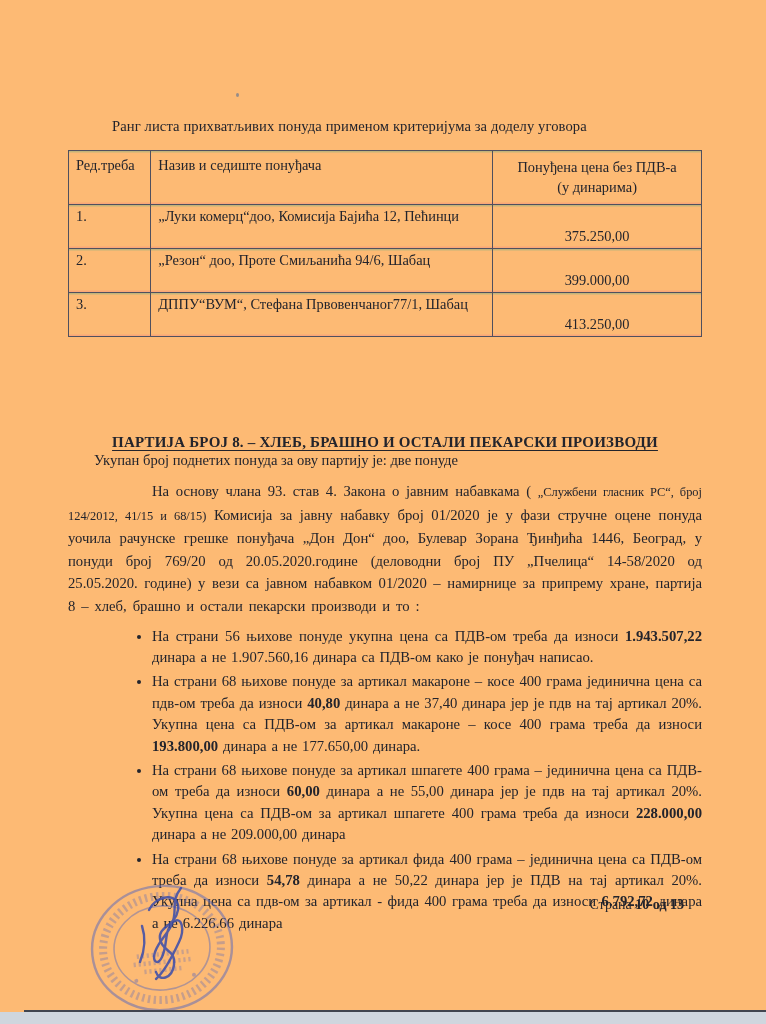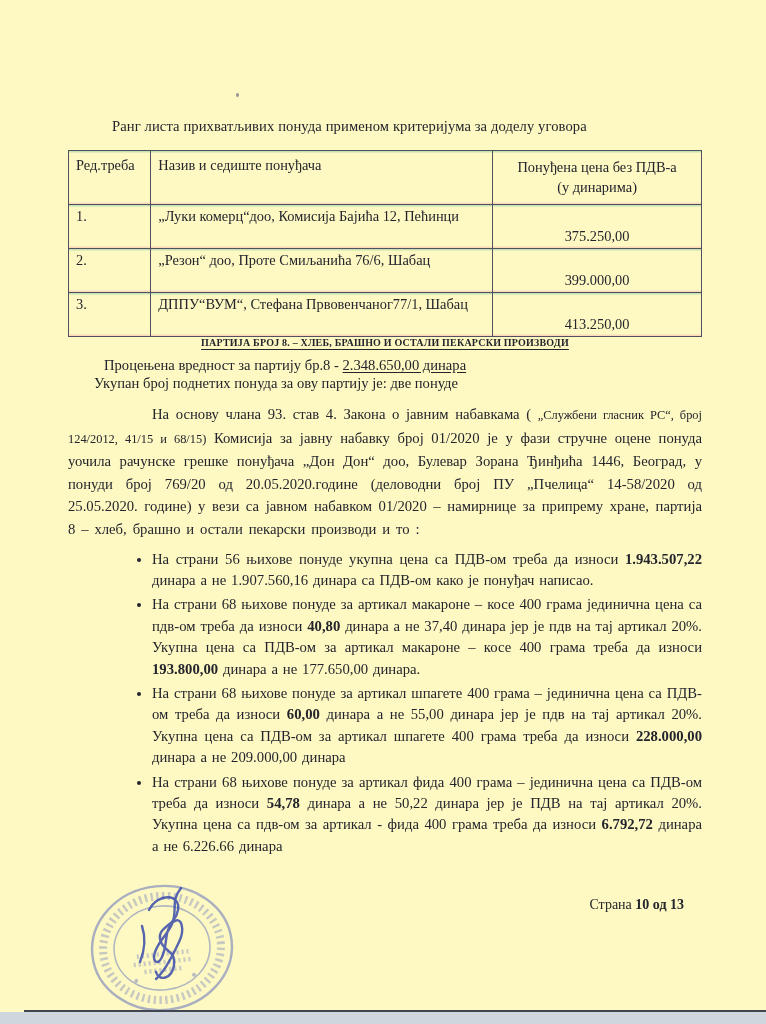--- a/index.html
+++ b/index.html
@@ -1,39 +1,39 @@
 <!DOCTYPE html>
 <html><head>
 <meta charset="utf-8">
 <style>
   html,body { margin:0; padding:0; background:#f2f2f0; }
   .page {
     position:relative; width:766px; height:1024px; margin:0 auto;
-    background:#fef9c3; overflow:hidden;
+    background:#fdba74; overflow:hidden;
     font-family:"Liberation Serif", serif; color:#23242c;
   }
   .content { position:absolute; left:68px; top:0; width:634px; }
 
   .doc-title { margin:118px 0 0 44px; font-size:14.6px; letter-spacing:.1px; }
 
   table.rank { width:100%; margin-top:15px; border-collapse:collapse; table-layout:fixed; }
   table.rank th, table.rank td {
     border:1.6px solid #50505e; font-weight:normal; font-size:14.4px;
     padding:3px 7px; box-shadow: inset 0 1.5px 0 rgba(46,165,135,.28), inset 0 -1.5px 0 rgba(235,95,140,.20);
   }
   col.c1 { width:13%; } col.c2 { width:54%; } col.c3 { width:33%; }
   tr.hdr th { height:44px; vertical-align:top; text-align:left; padding-top:6px; }
   tr.hdr th.price-h { text-align:center; line-height:20px; }
   tr.rowd { height:44px; }
   td.cell-num { vertical-align:top; padding-top:5px; }
   td.cell-name { vertical-align:top; padding-top:6px; padding-left:14px; text-align:left; }
   td.cell-price { vertical-align:bottom; text-align:center; padding-bottom:8px; }
 
   .section-heading {
-    text-align:center; font-weight:bold; font-size:10px;
+    margin-top:97px; text-align:center; font-weight:bold; font-size:15px;
     text-decoration:underline; text-underline-offset:3px; letter-spacing:.2px;
   }
   .line-est { margin:9px 0 0 36px; font-size:14.6px; }
   .line-offers { margin:1px 0 0 26px; font-size:14.6px; }
   .para {
     margin-top:11px; font-size:14.7px; line-height:22.6px; text-align:justify;
     text-indent:84px; word-spacing:2.2px;
   }
   .para .sm { font-size:12.4px; }
 
@@ -77,34 +77,33 @@
           <div>(у динарима)</div>
         </th>
       </tr>
       <tr class="rowd">
         <td class="cell-num">1.</td>
         <td class="cell-name">„Луки комерц“доо, Комисија Бајића 12, Пећинци</td>
         <td class="cell-price">375.250,00</td>
       </tr>
       <tr class="rowd">
         <td class="cell-num">2.</td>
-        <td class="cell-name">„Резон“ доо, Проте Смиљанића 76/6, Шабац</td>
+        <td class="cell-name">„Резон“ доо, Проте Смиљанића 94/6, Шабац</td>
         <td class="cell-price">399.000,00</td>
       </tr>
       <tr class="rowd">
         <td class="cell-num">3.</td>
         <td class="cell-name">ДППУ“ВУМ“, Стефана Првовенчаног77/1, Шабац</td>
         <td class="cell-price">413.250,00</td>
       </tr>
     </tbody>
       </table>
 
     <div class="section-heading">ПАРТИЈА БРОЈ 8. – ХЛЕБ, БРАШНО И ОСТАЛИ ПЕКАРСКИ ПРОИЗВОДИ</div>
 
-    <div class="line-est"><span>Процењена вредност  за партију бр.8 - </span><span style="text-decoration: underline; text-underline-offset: 2px;">2.348.650,00 динара</span></div>
     <div class="line-offers">Укупан број поднетих понуда за ову партију је: две понуде</div>
 
     <div class="para"><span>На основу члана 93. став 4. Закона о јавним набавкама ( </span><span class="sm">„Службени гласник  РС“, број 124/2012, 41/15 и 68/15)</span><span>  Комисија за јавну набавку број 01/2020 је у фази стручне оцене понуда  уочила рачунске грешке понуђача „Дон Дон“ доо, Булевар Зорана Ђинђића 1446, Београд, у понуди број  769/20 од 20.05.2020.године (деловодни број ПУ „Пчелица“ 14-58/2020 од 25.05.2020. године) у вези са јавном набавком 01/2020 – намирнице за припрему хране, партија 8 – хлеб, брашно и остали пекарски производи  и то :</span></div>
 
     <ul class="findings">
       <li><span>На страни 56  њихове понуде  укупна цена са ПДВ-ом треба да износи </span><span style="font-weight: bold; margin-top: 6px;">1.943.507,22</span><span> динара а не 1.907.560,16 динара са ПДВ-ом како је понуђач написао.</span></li>
       <li><span>На страни 68 њихове понуде за артикал макароне – косе 400 грама јединична цена са пдв-ом треба да износи </span><span style="font-weight: bold;">40,80</span><span> динара а не 37,40 динара јер је пдв на тај артикал 20%. Укупна цена са ПДВ-ом за артикал макароне – косе 400 грама треба да износи </span><span style="font-weight: bold;">193.800,00</span><span> динара а не 177.650,00 динара.</span></li>
       <li><span>На страни 68 њихове понуде за артикал шпагете 400 грама –  јединична цена са ПДВ-ом треба да износи </span><span style="font-weight: bold;">60,00</span><span> динара а не 55,00 динара јер је пдв на тај артикал 20%. Укупна цена са ПДВ-ом за артикал  шпагете 400 грама треба да износи </span><span style="font-weight: bold;">228.000,00</span><span> динара а не 209.000,00 динара</span></li>
       <li><span>На страни 68 њихове понуде за артикал фида  400 грама –  јединична цена са ПДВ-ом треба да износи </span><span style="font-weight: bold;">54,78</span><span> динара а не 50,22 динара јер је ПДВ на тај артикал 20%. Укупна цена са пдв-ом за артикал - фида 400 грама треба да износи </span><span style="font-weight: bold;">6.792,72</span><span> динара а не 6.226.66 динара</span></li>
     </ul>

